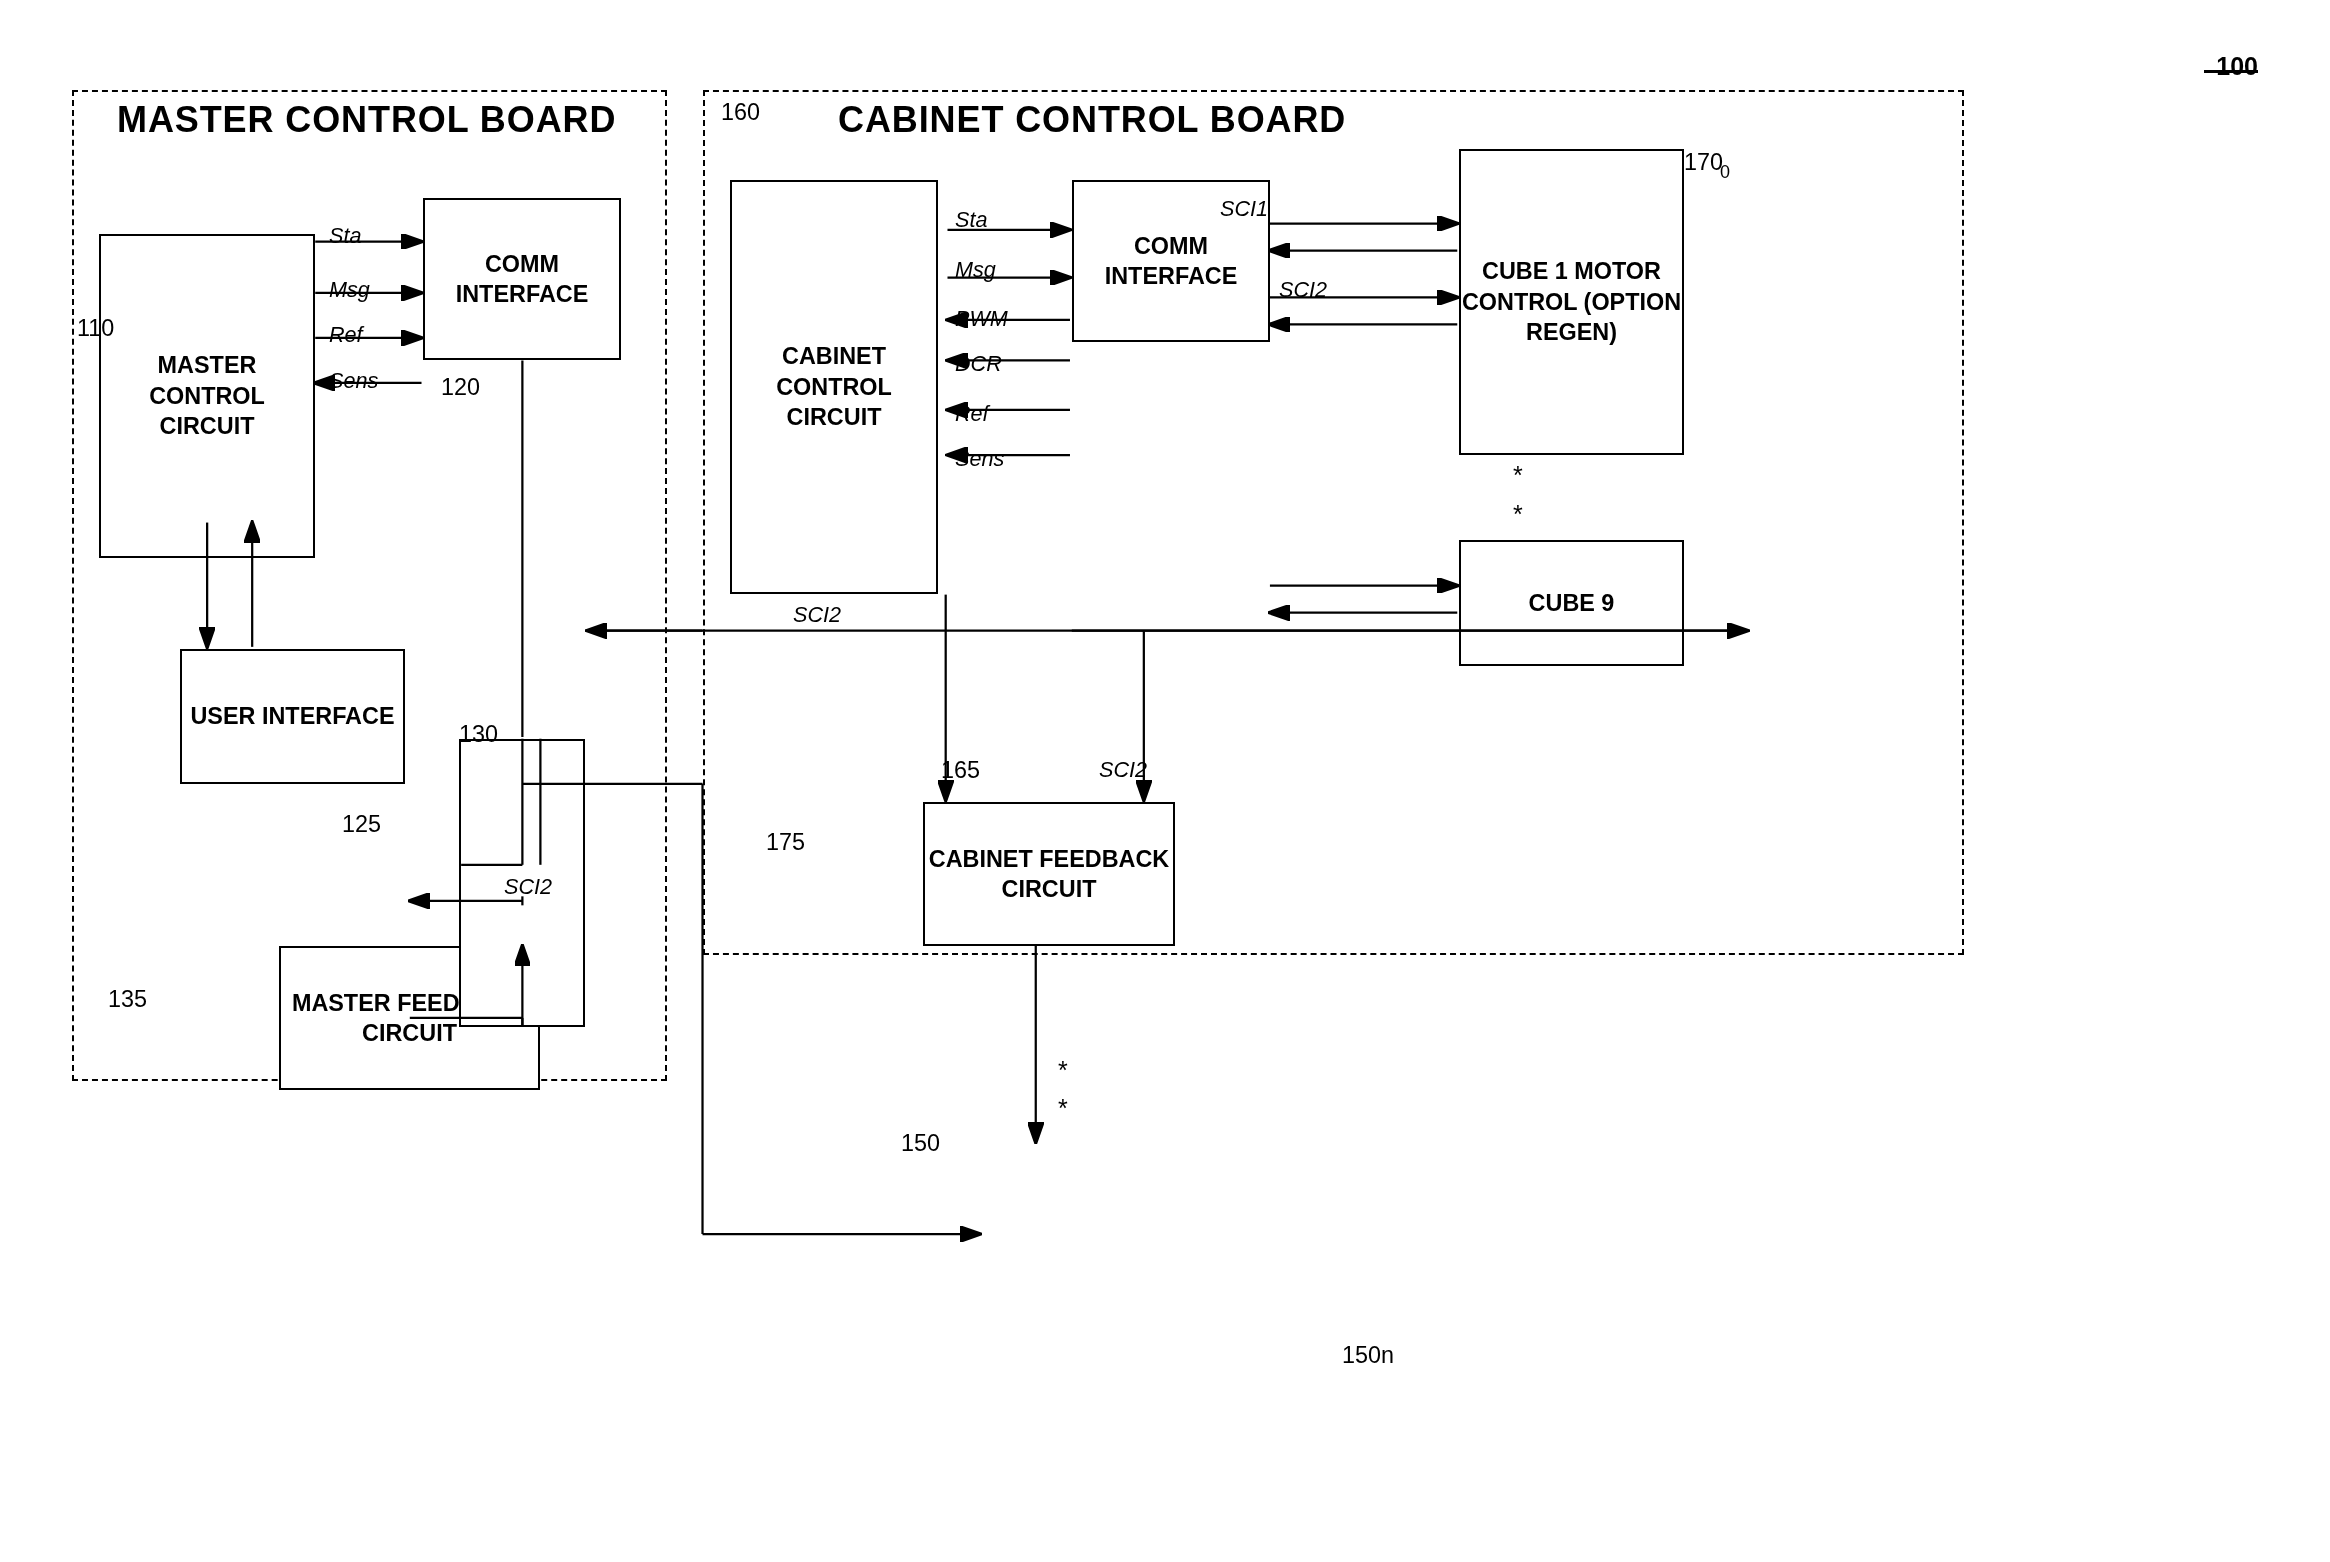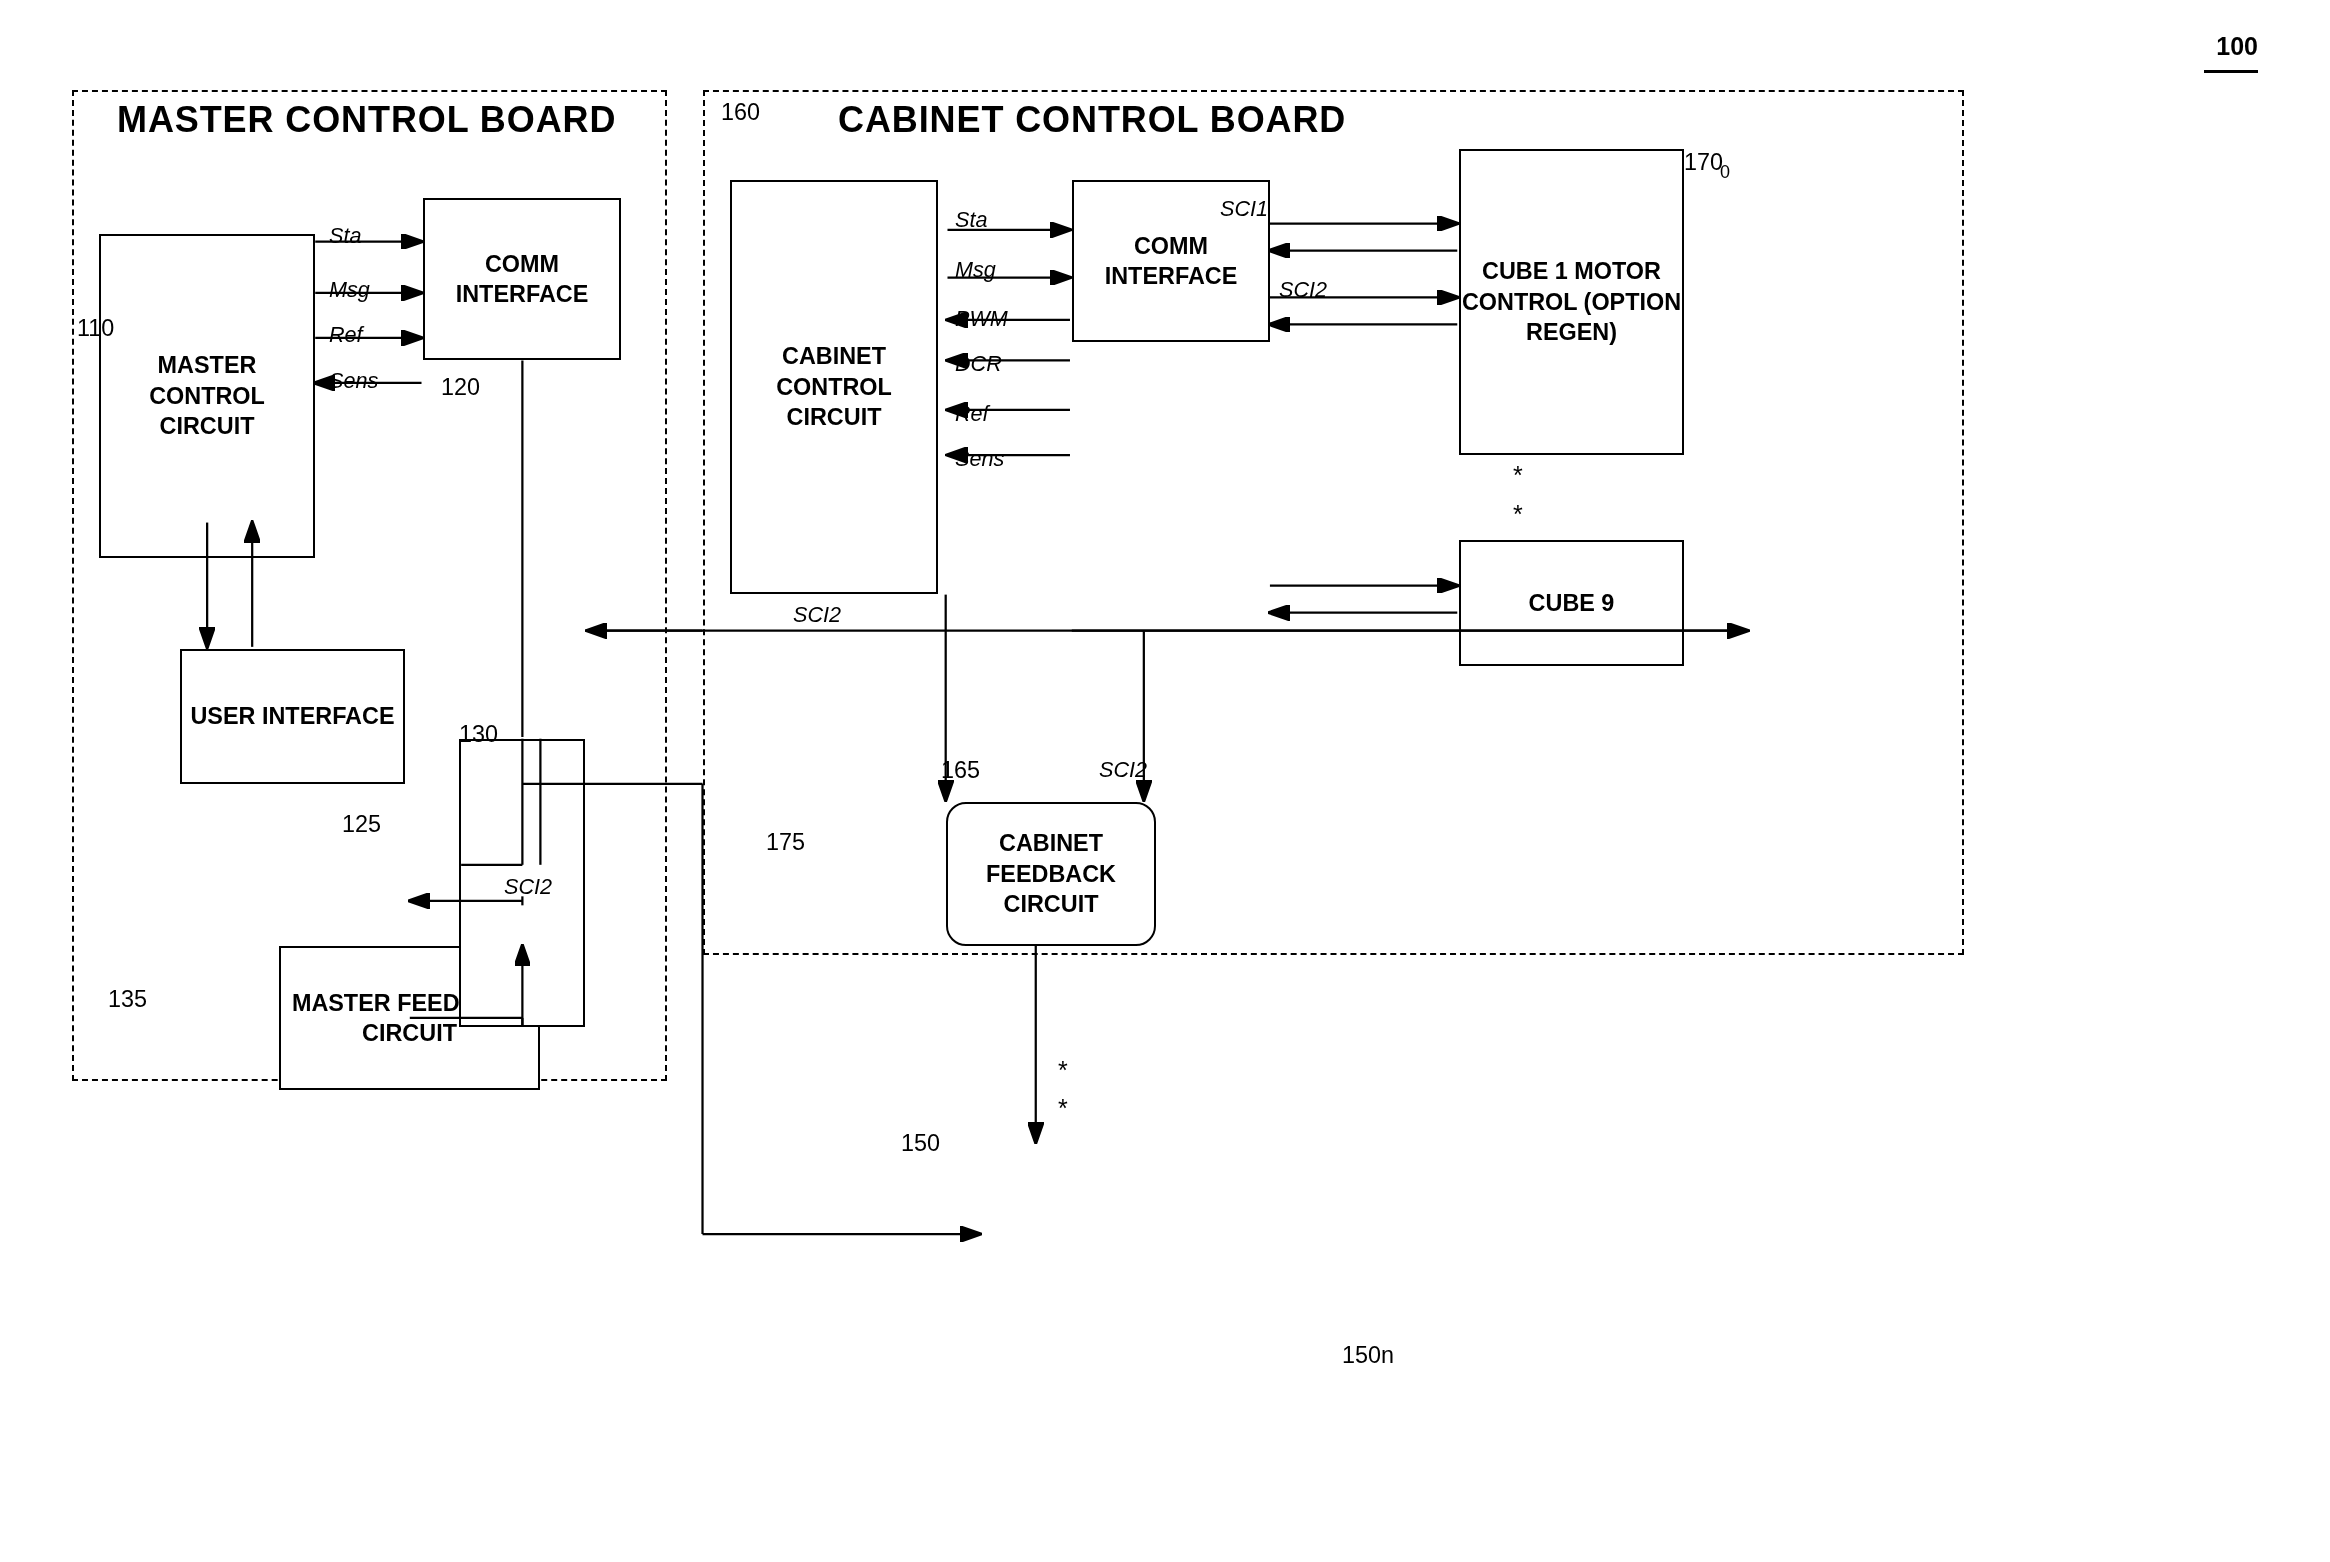--- a/index.html
+++ b/index.html
@@ -79,21 +79,21 @@
       position: absolute;
       font-size: 25px;
       font-family: Arial, sans-serif;
     }
   </style>
 </head>
 <body>
 
 <div class="diagram">
 
-  <span class="ref-num" style="position:absolute; top:32px; right:72px;text-align:right;">100</span>
+  <span class="ref-num" style="position:absolute; top:52px; right:72px;text-align:right;">100</span>
 
   <div style="position:absolute; top:70px; right:72px; width:54px; height:2.7px; background:#000;"></div>
 
   <div class="dashed-box" style="left:72px; top:90px; width:595px; height:991px;">
   </div>
   <span class="section-title" style="left:117px; top:99px;">MASTER CONTROL BOARD</span>
 
   <div class="box" style="left:99px; top:198px; width:216px; height:324px;margin-top:36px;">
     <span class="box-label">MASTER
 CONTROL
@@ -155,21 +155,21 @@
   </div>
 
   <span class="ref-label" style="left:1684px; top:149px;">170</span>
 
   <span style="position:absolute; left:1720px; top:162px; font-size:18px;">0</span>
 
   <div class="box" style="left:1459px; top:540px; width:225px; height:126px;">
     <span class="box-label">CUBE 9</span>
   </div>
 
-  <div class="box" style="left:946px; top:802px; width:210px; height:144px;border-radius:20px;">
+  <div class="box" style="left:923px; top:802px; width:252px; height:144px;">
     <span class="box-label">CABINET
 FEEDBACK
 CIRCUIT</span>
   </div>
 
   <span class="ref-label" style="left:766px; top:829px;">175</span>
 
   <span class="ref-label" style="left:941px; top:757px;">165</span>
 
 

